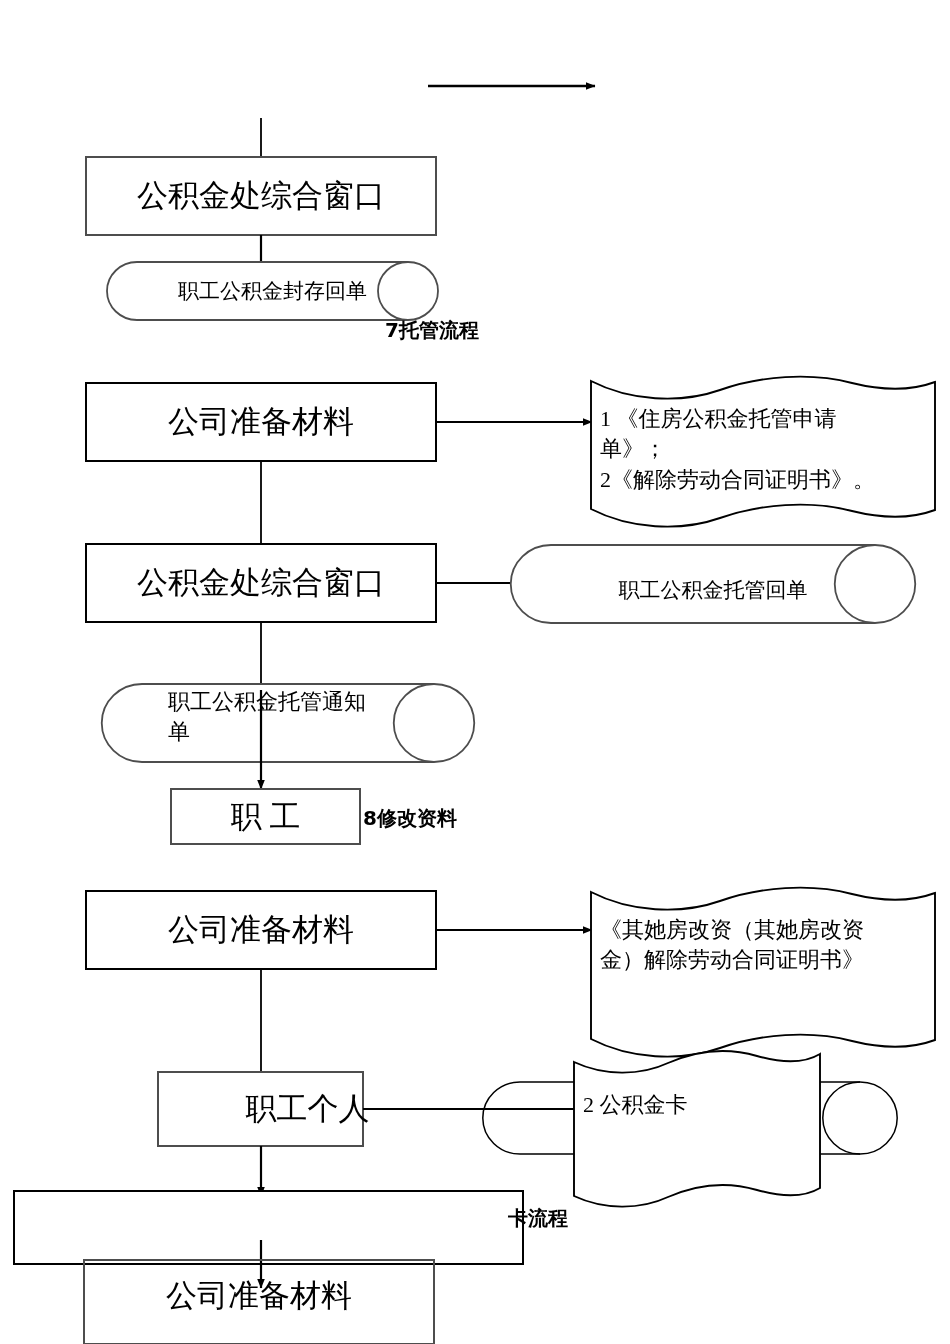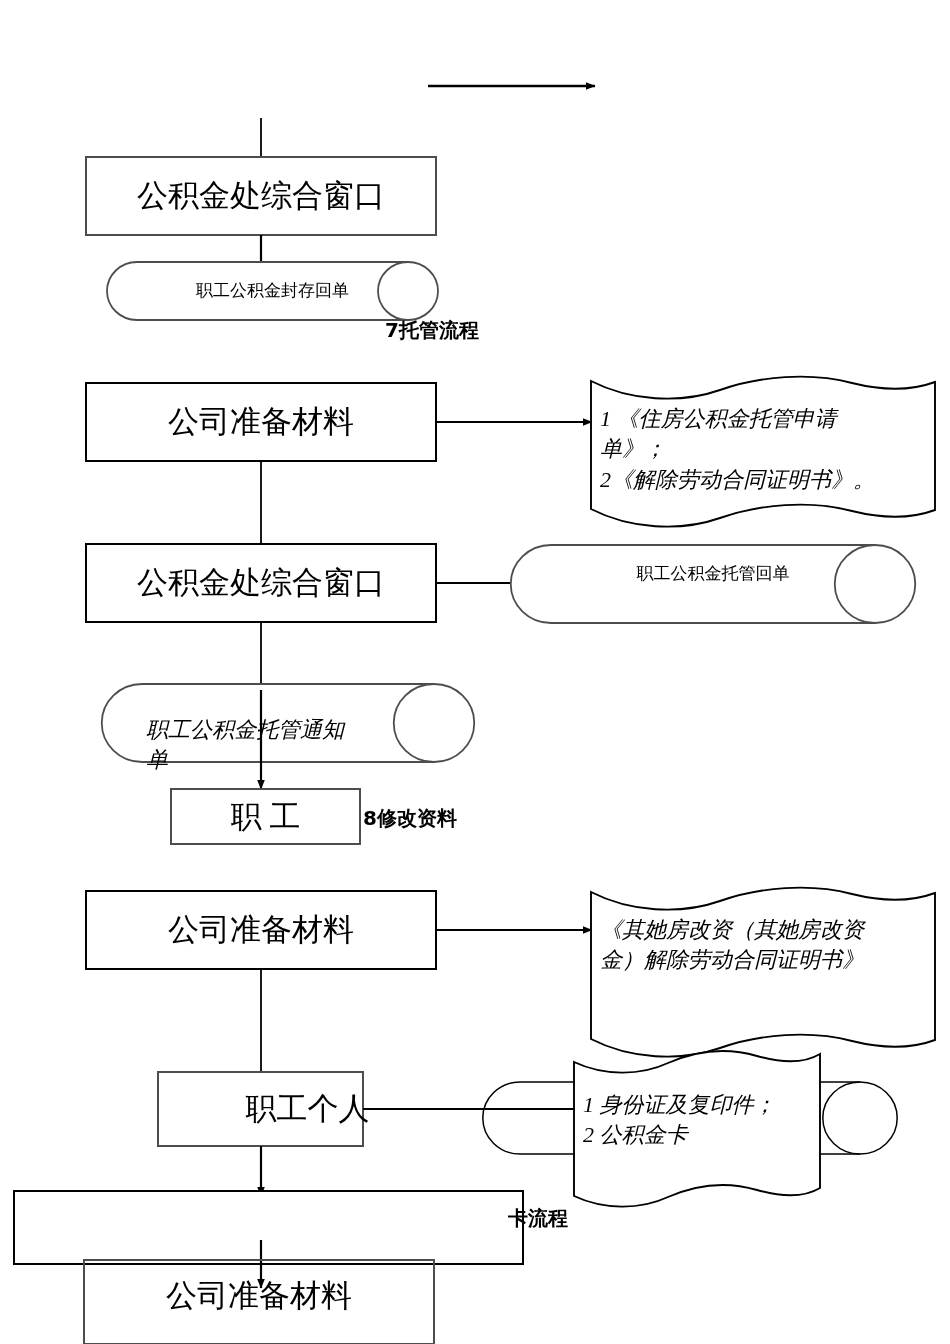--- a/index.html
+++ b/index.html
@@ -34,31 +34,30 @@
     font-family: "Liberation Serif", "DejaVu Serif", serif;
     color: #000000;
     white-space: nowrap;
     pointer-events: none;
   }
   .proc-label {
     font-size: 31px;
     line-height: 1.15;
   }
   .store-label {
-    font-size: 17px;
+    font-size: 21px;
     line-height: 1.25;
   }
   .doc-label {
     position: absolute;
     font-size: 22px;
     line-height: 1.38;
     text-align: left;
     font-family: "Liberation Serif", "DejaVu Serif", serif;
     color: #000000;
-    font-style: italic;
   }
   .section-label {
     position: absolute;
     font-family: "DejaVu Sans", "Liberation Sans", sans-serif;
     font-weight: bold;
     font-size: 20px;
     line-height: 1;
     color: #000000;
     white-space: nowrap;
   }
@@ -234,25 +233,25 @@
   <div class="doc-label" style="left:600px; top:404px; width:330px;">
     <div>1 《住房公积金托管申请</div>
     <div>单》；</div>
     <div>2《解除劳动合同证明书》。</div>
   </div>
 
   <div class="node-label proc-label" style="left:86px; top:544px; width:350px; height:78px;">
     <span>公积金处综合窗口</span>
   </div>
 
-  <div class="node-label store-label" style="left:551px; top:545px; width:324px; height:58px;">
+  <div class="node-label store-label" style="left:551px; top:545px; width:324px; height:58px;align-items:flex-end;">
     <span>职工公积金托管回单</span>
   </div>
 
-  <div class="doc-label" style="left:146px; top:687px; width:275px;margin-top:28px;">
+  <div class="doc-label" style="left:168px; top:687px; width:275px;">
     <div>职工公积金托管通知</div>
     <div>单</div>
   </div>
 
   <div class="node-label proc-label" style="left:171px; top:789px; width:189px; height:55px;">
     <span>职 工</span>
   </div>
 
   <div class="section-label" style="left:363px; top:808px;text-align:center;">8修改资料</div>
 
@@ -263,21 +262,20 @@
   <div class="doc-label" style="left:600px; top:915px; width:340px;">
     <div>《其她房改资（其她房改资</div>
     <div>金）解除劳动合同证明书》</div>
   </div>
 
   <div class="node-label proc-label" style="left:158px; top:1072px; width:205px; height:74px;margin-left:47px;">
     <span>职工个人</span>
   </div>
 
   <div class="doc-label" style="left:583px; top:1090px; width:230px;">
-    <div>1 身份证及复印件；</div>
     <div>2  公积金卡</div>
   </div>
 
   <div class="section-label" style="left:508px; top:1208px;">卡流程</div>
 
 
   <div class="node-label proc-label" style="left:84px; top:1260px; width:350px; height:72px;">
     <span>公司准备材料</span>
   </div>
 

